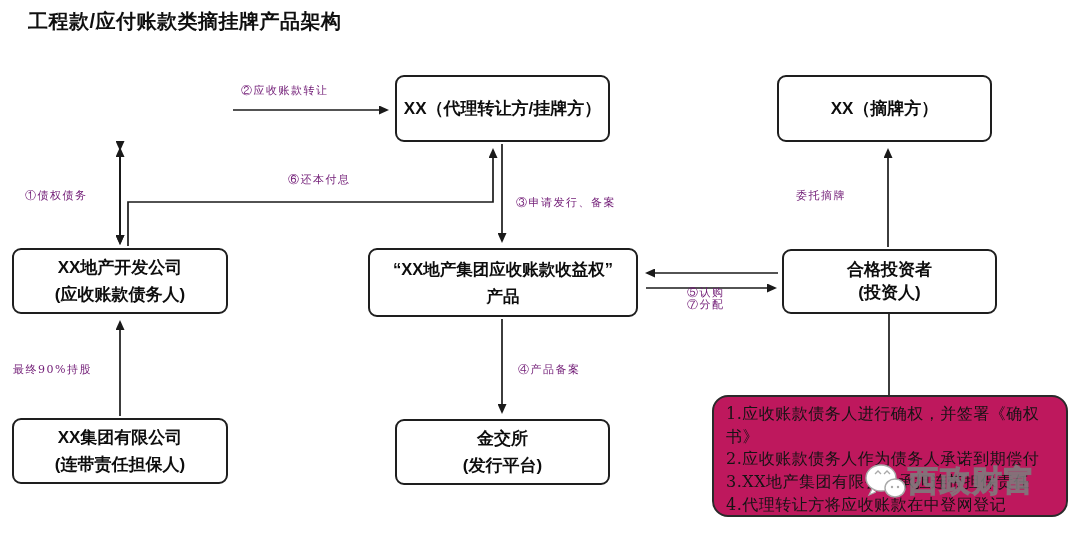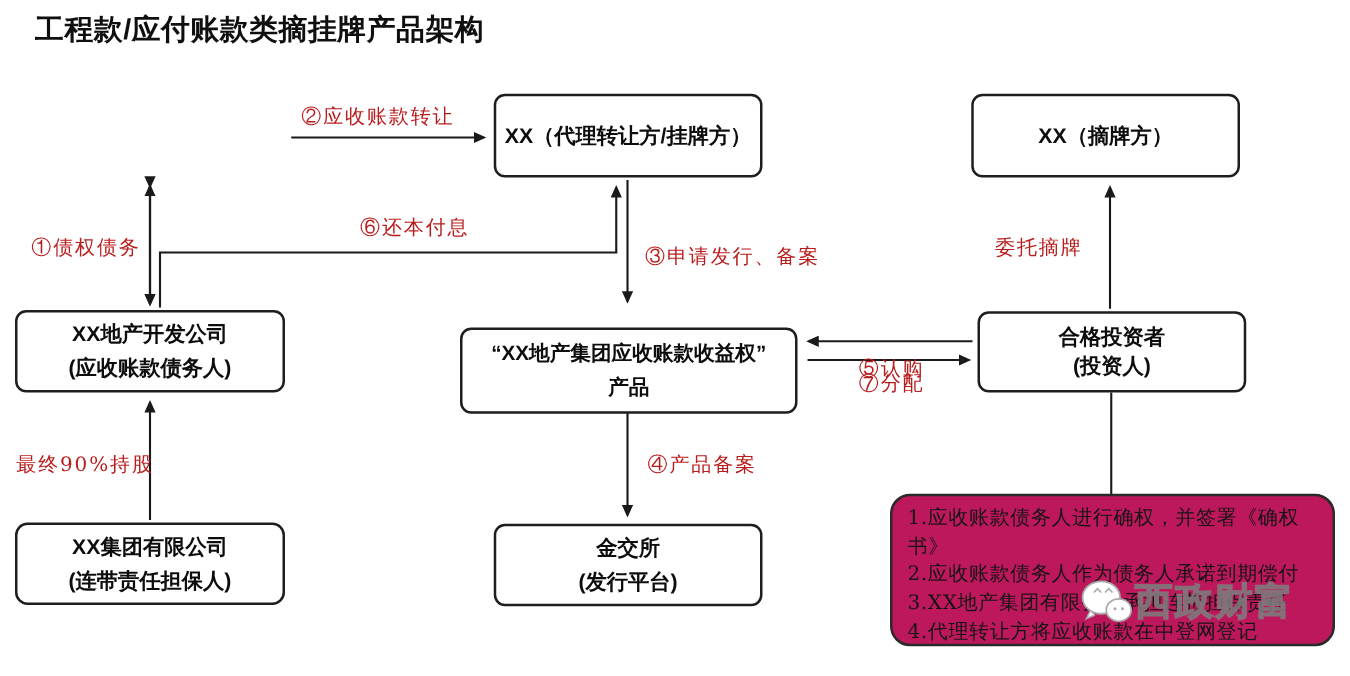--- a/index.html
+++ b/index.html
@@ -1,36 +1,36 @@
 <!DOCTYPE html>
 <html><head>
 <meta charset="utf-8">
 <style>
   html,body{margin:0;padding:0;background:#ffffff;}
   .stage{position:relative;width:1080px;height:541px;background:#ffffff;overflow:hidden;
          font-family:"Liberation Sans","DejaVu Sans",sans-serif;color:#0d0d0d;}
-  .title{position:absolute;left:28px;top:8px;font-size:23px;font-weight:800;letter-spacing:.5px;color:#0f0f0f;}
+  .title{position:absolute;left:28px;top:8px;font-size:20px;font-weight:800;letter-spacing:.5px;color:#0f0f0f;}
   .box{position:absolute;border:2px solid #1e1e1e;border-radius:9px;background:#ffffff;
        display:flex;flex-direction:column;justify-content:center;align-items:center;
        font-weight:700;font-size:17px;line-height:1.6;text-align:center;box-sizing:border-box;z-index:2;}
   .b-financier{left:10px;top:77px;width:210px;height:66px;}
   .b-agent{left:395px;top:75px;width:215px;height:67px;}
   .b-delister{left:777px;top:75px;width:215px;height:67px;}
   .b-developer{left:12px;top:248px;width:216px;height:66px;}
-  .b-product{left:368px;top:248px;width:270px;height:69px;font-size:16.5px;margin-top:14px;}
+  .b-product{left:368px;top:248px;width:270px;height:69px;font-size:16.5px;}
   .b-investor{left:782px;top:249px;width:215px;height:65px;line-height:1.35;}
-  .b-group{left:12px;top:418px;width:216px;height:66px;border-radius:10px;}
+  .b-group{left:12px;top:418px;width:216px;height:66px;}
   .b-exchange{left:395px;top:419px;width:215px;height:66px;}
   .notebox{position:absolute;left:712px;top:395px;width:356px;height:122px;border:2px solid #2a2a2a;
            border-radius:16px;background:#be185d;box-sizing:border-box;padding:6px 12px 4px 12px;
            font-family:"DejaVu Serif","Liberation Serif",serif;font-size:16px;line-height:1.42;
            color:#141414;z-index:2;}
   .notebox .nline{letter-spacing:.5px;}
-  .lbl{position:absolute;font-family:"DejaVu Serif","Liberation Serif",serif;font-size:16px;
-       color:#b91c1c;letter-spacing:1.5px;white-space:nowrap;z-index:3;}
+  .lbl{position:absolute;font-family:"DejaVu Serif","Liberation Serif",serif;font-size:11px;
+       color:#701a75;letter-spacing:1.5px;white-space:nowrap;z-index:3;}
   .arrows{position:absolute;left:0;top:0;width:1080px;height:541px;z-index:1;}
   .watermark{position:absolute;left:862px;top:458px;display:flex;align-items:center;z-index:5;}
   .wm-text{font-family:"DejaVu Sans","Liberation Sans",sans-serif;font-weight:700;font-size:30px;
            letter-spacing:2px;color:rgba(145,145,145,0.16);
            -webkit-text-stroke:1.2px rgba(125,125,125,0.85);}
 </style>
 </head>
 <body>
 
 <div class="stage">

